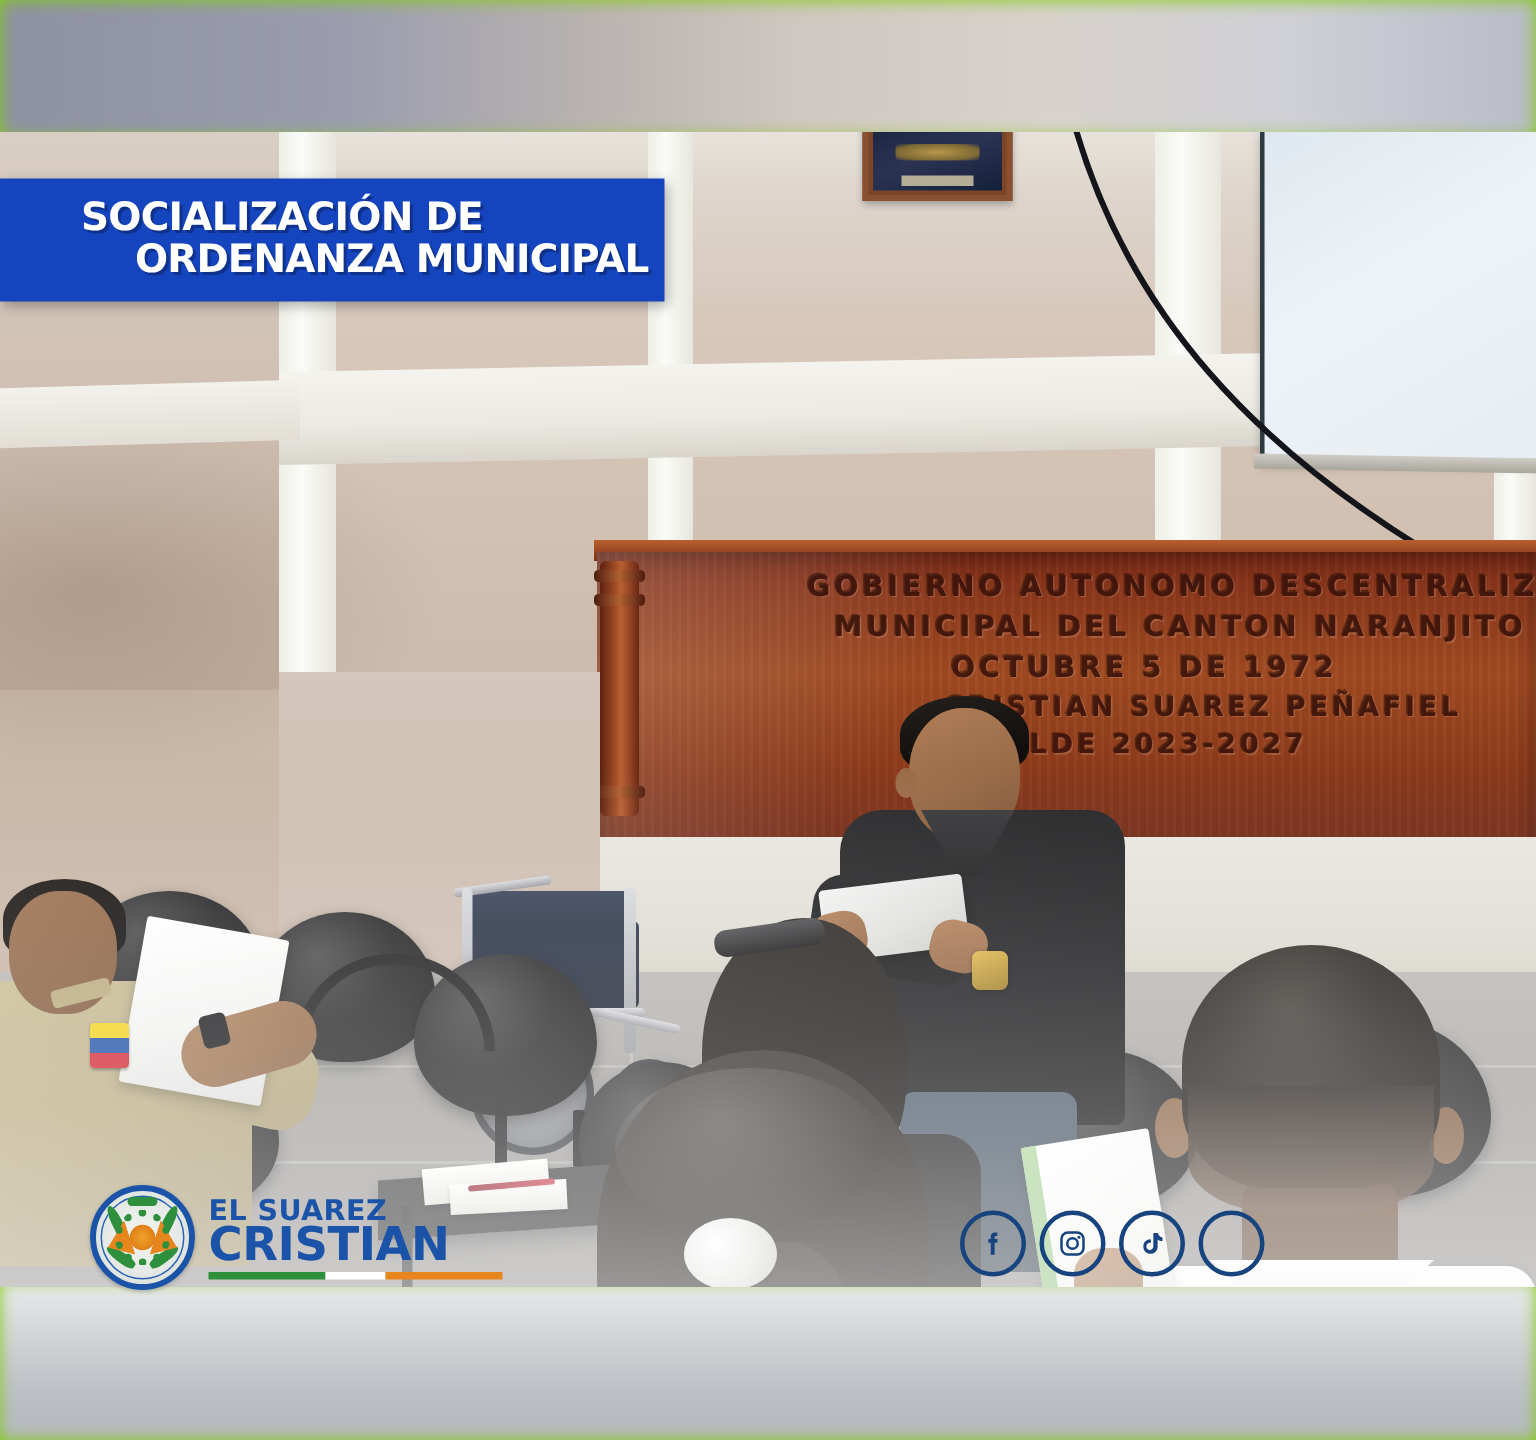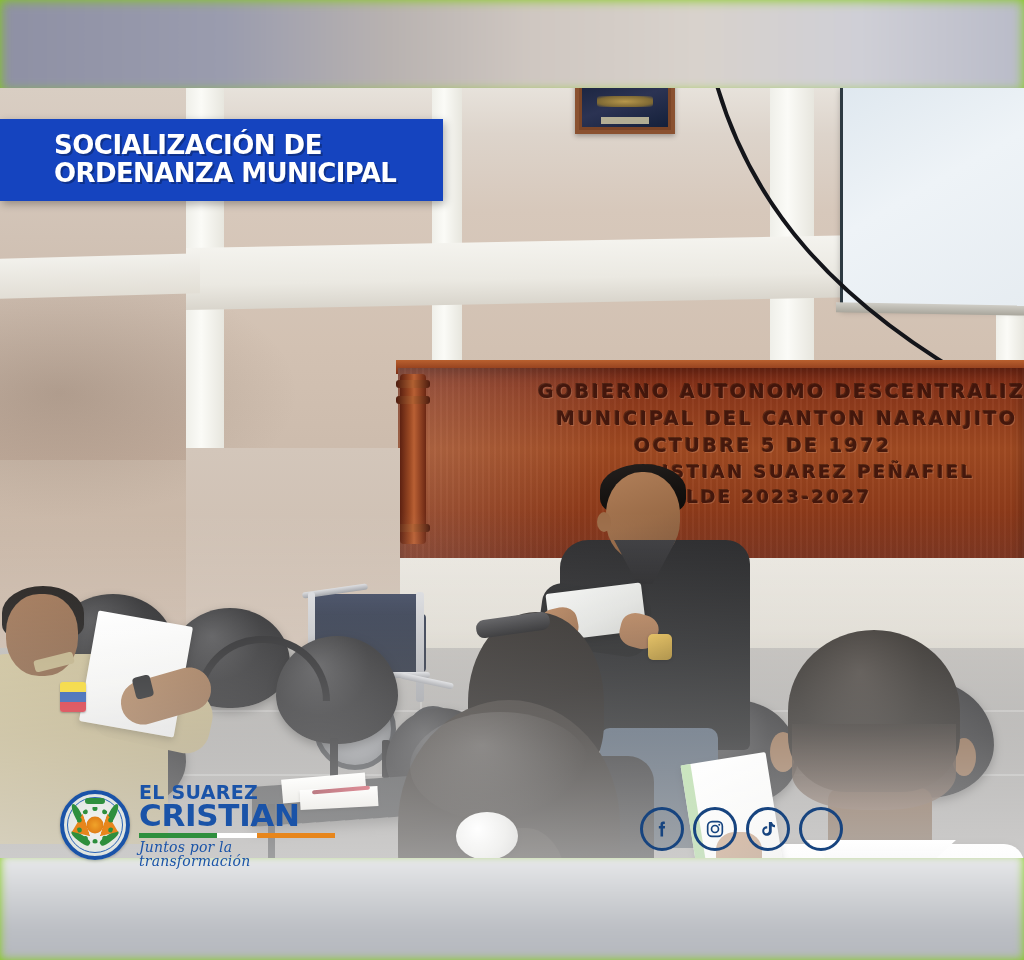--- a/index.html
+++ b/index.html
@@ -350,21 +350,21 @@
     display:flex;flex-direction:column;justify-content:center;
     padding-left:54px;box-sizing:border-box;
   }
   .banner-text span{
     display:block;color:#ffffff;font-weight:800;
     font-family:"DejaVu Sans", sans-serif;
     letter-spacing:-0.5px;
     font-size:26px;line-height:1.07;
     text-shadow:2px 2px 0 rgba(0,0,0,.28);
   }
-  .banner-text .l2{letter-spacing:-0.6px;}
+  .banner-text .l2{letter-spacing:-0.6px;margin-left:36px;}
 
   
   .logo{position:absolute;left:60px;top:792px;width:270px;height:66px;display:flex;align-items:center;gap:9px;}
   .logo-emblem{
     width:62px;height:62px;border-radius:50%;
     border:4px solid #1a53a8;
     background:radial-gradient(circle at 50% 48%,#f2f4f2 0%,#e4e8e4 60%,#cfd6cf 100%);
     position:relative;overflow:hidden;flex:0 0 auto;
     box-shadow:0 1px 3px rgba(0,0,0,.25);
   }
@@ -596,21 +596,20 @@
     <div class="logo-words">
       <span class="lw1">EL SUAREZ</span>
       <span class="lw2">CRISTIAN</span>
       <span class="lw-bar">
         <i style="background:#2e8f3d"></i>
         <i style="background:#2e8f3d"></i>
         <i style="background:#ffffff"></i>
         <i style="background:#e7861c"></i>
         <i style="background:#e7861c"></i>
       </span>
-      <span class="lw3">Juntos por la transformación</span>
     </div>
   </div>
 
   <div class="social">
 
     <span class="sicon">
       <svg width="20" height="20" viewBox="0 0 24 24" fill="#17447f">
         <path d="M15.4 8.4h-2.1V7c0-.7.2-1.1 1.1-1.1h1V3.2c-.4-.05-1.1-.1-1.9-.1-2 0-3.3 1.2-3.3 3.4v1.9H8.2v2.9h2V21h3.1v-9.7h2.1l.3-2.9z"></path>
       </svg>
     </span>

